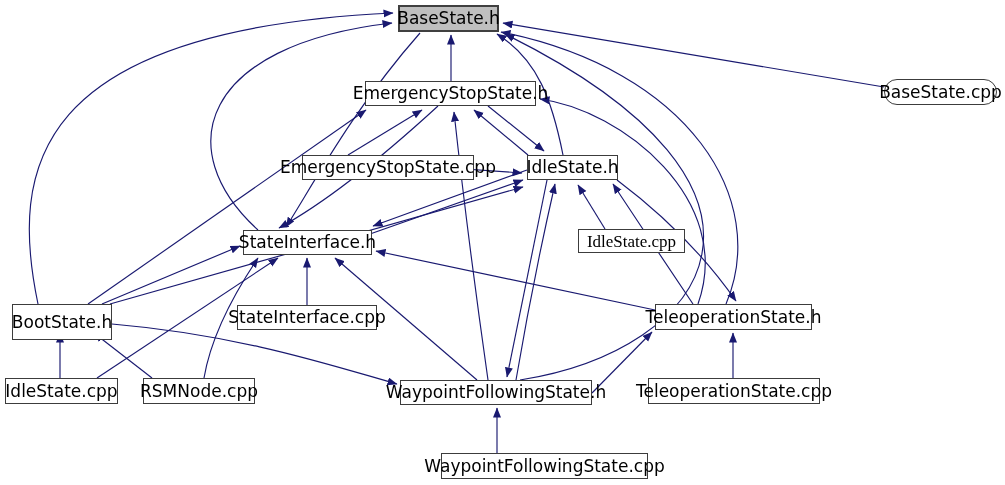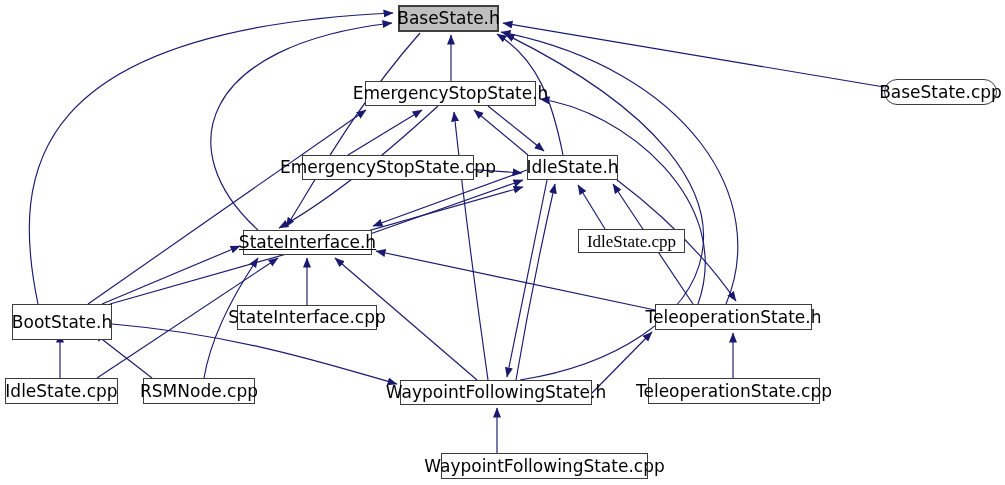--- a/index.html
+++ b/index.html
@@ -88,21 +88,21 @@
         <path d="M112,324 C240,335 330,365 397,384" class="edge" stroke="#191970" marker-end="url(#arrowhead)"></path>
       </g>
   </svg>
   <div id="node-layer">
       <div class="node root" style="left: 398px; top: 5px; width: 101px; height: 27px;">BaseState.h</div>
       <div class="node" style="left: 884px; top: 79px; width: 113px; height: 26px; border-radius: 13px;">BaseState.cpp</div>
       <div class="node" style="left: 365px; top: 81px; width: 171px; height: 25px;">EmergencyStopState.h</div>
       <div class="node" style="left: 278px; top: 155px; width: 172px; height: 25px; margin-left: 24px;">EmergencyStopState.cpp</div>
       <div class="node" style="left: 527px; top: 155px; width: 91px; height: 25px;">IdleState.h</div>
       <div class="node" style="left: 578px; top: 229px; width: 107px; height: 24px; font-family: Liberation Serif, serif;">IdleState.cpp</div>
-      <div class="node" style="left: 243px; top: 230px; width: 129px; height: 25px; text-decoration: underline;">StateInterface.h</div>
+      <div class="node" style="left: 243px; top: 230px; width: 129px; height: 25px;">StateInterface.h</div>
       <div class="node" style="left: 237px; top: 305px; width: 140px; height: 25px;">StateInterface.cpp</div>
       <div class="node" style="left: 12px; top: 304px; width: 100px; height: 36px;">BootState.h</div>
       <div class="node" style="left: 655px; top: 304px; width: 157px; height: 26px;">TeleoperationState.h</div>
       <div class="node" style="left: 5px; top: 378px; width: 113px; height: 26px;">IdleState.cpp</div>
       <div class="node" style="left: 143px; top: 378px; width: 112px; height: 26px;">RSMNode.cpp</div>
       <div class="node" style="left: 648px; top: 378px; width: 172px; height: 26px;">TeleoperationState.cpp</div>
       <div class="node" style="left: 400px; top: 380px; width: 192px; height: 25px;">WaypointFollowingState.h</div>
       <div class="node" style="left: 393px; top: 453px; width: 207px; height: 26px; margin-left: 48px;">WaypointFollowingState.cpp</div>
     </div>
 </div>

